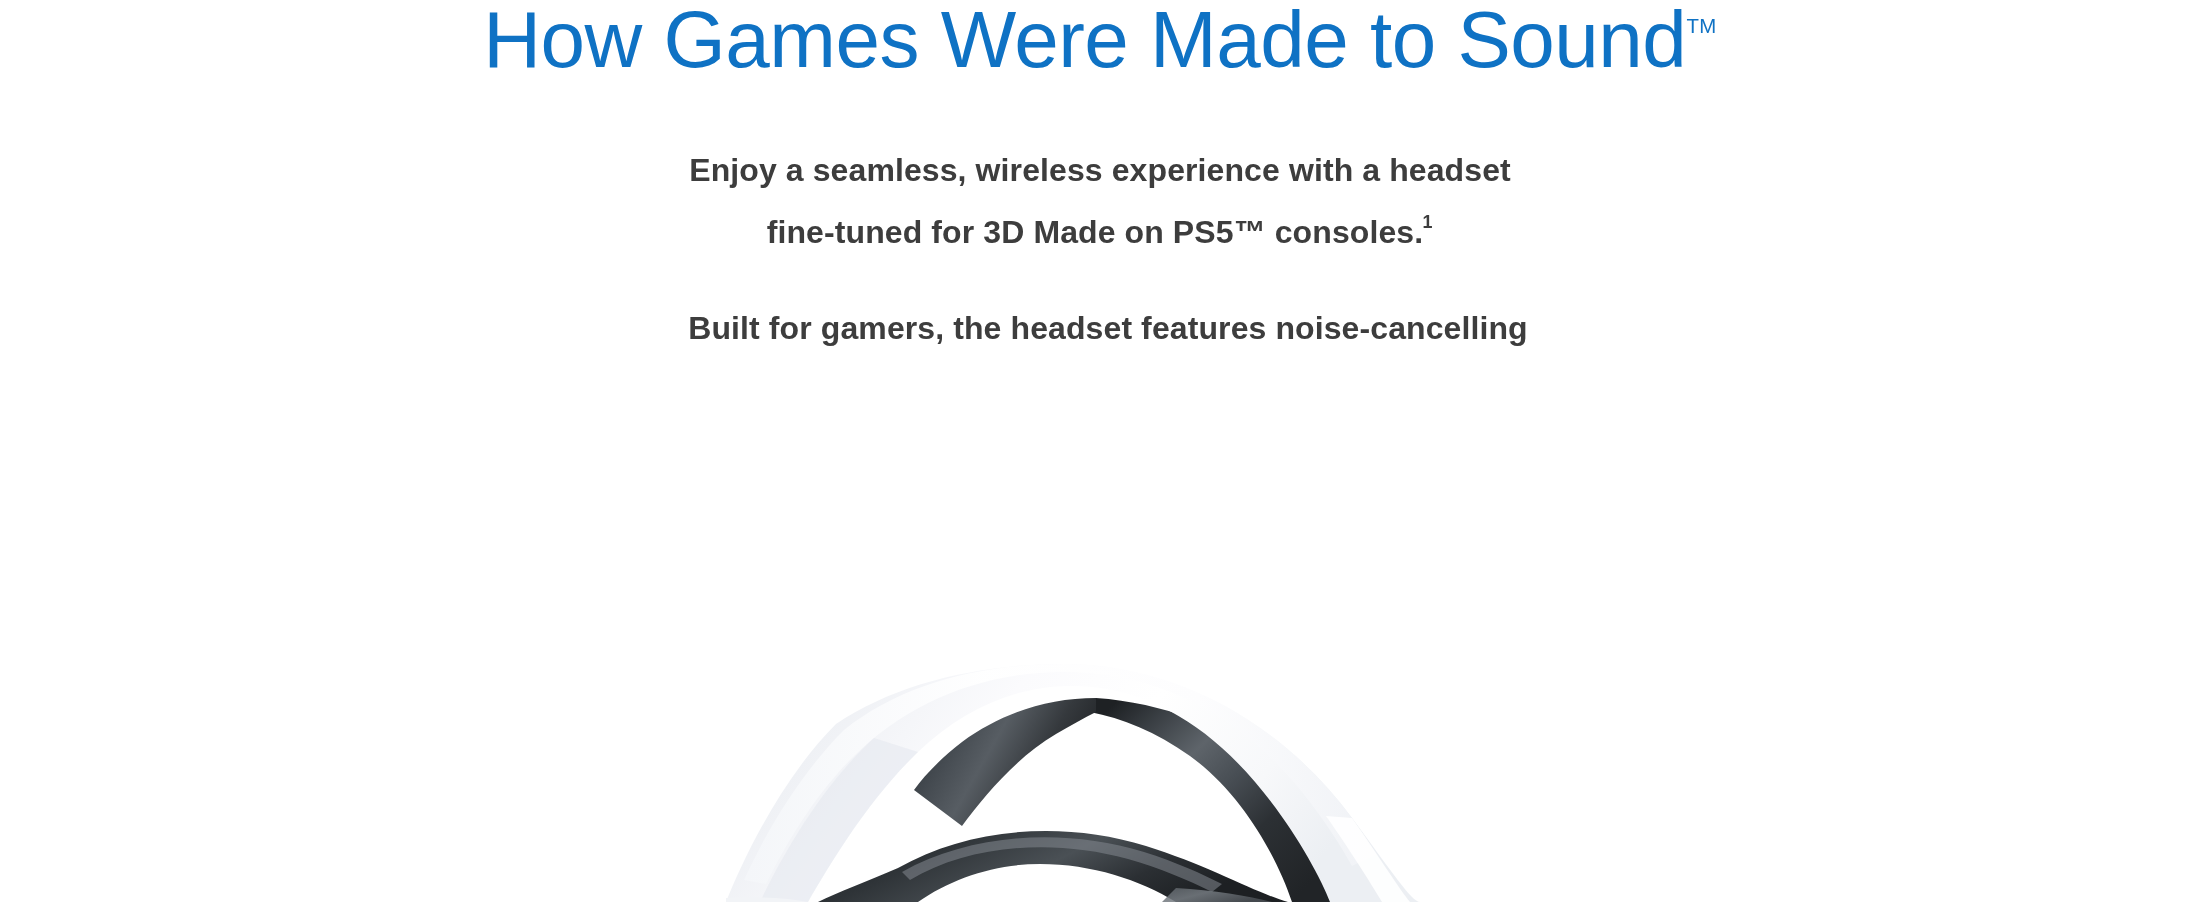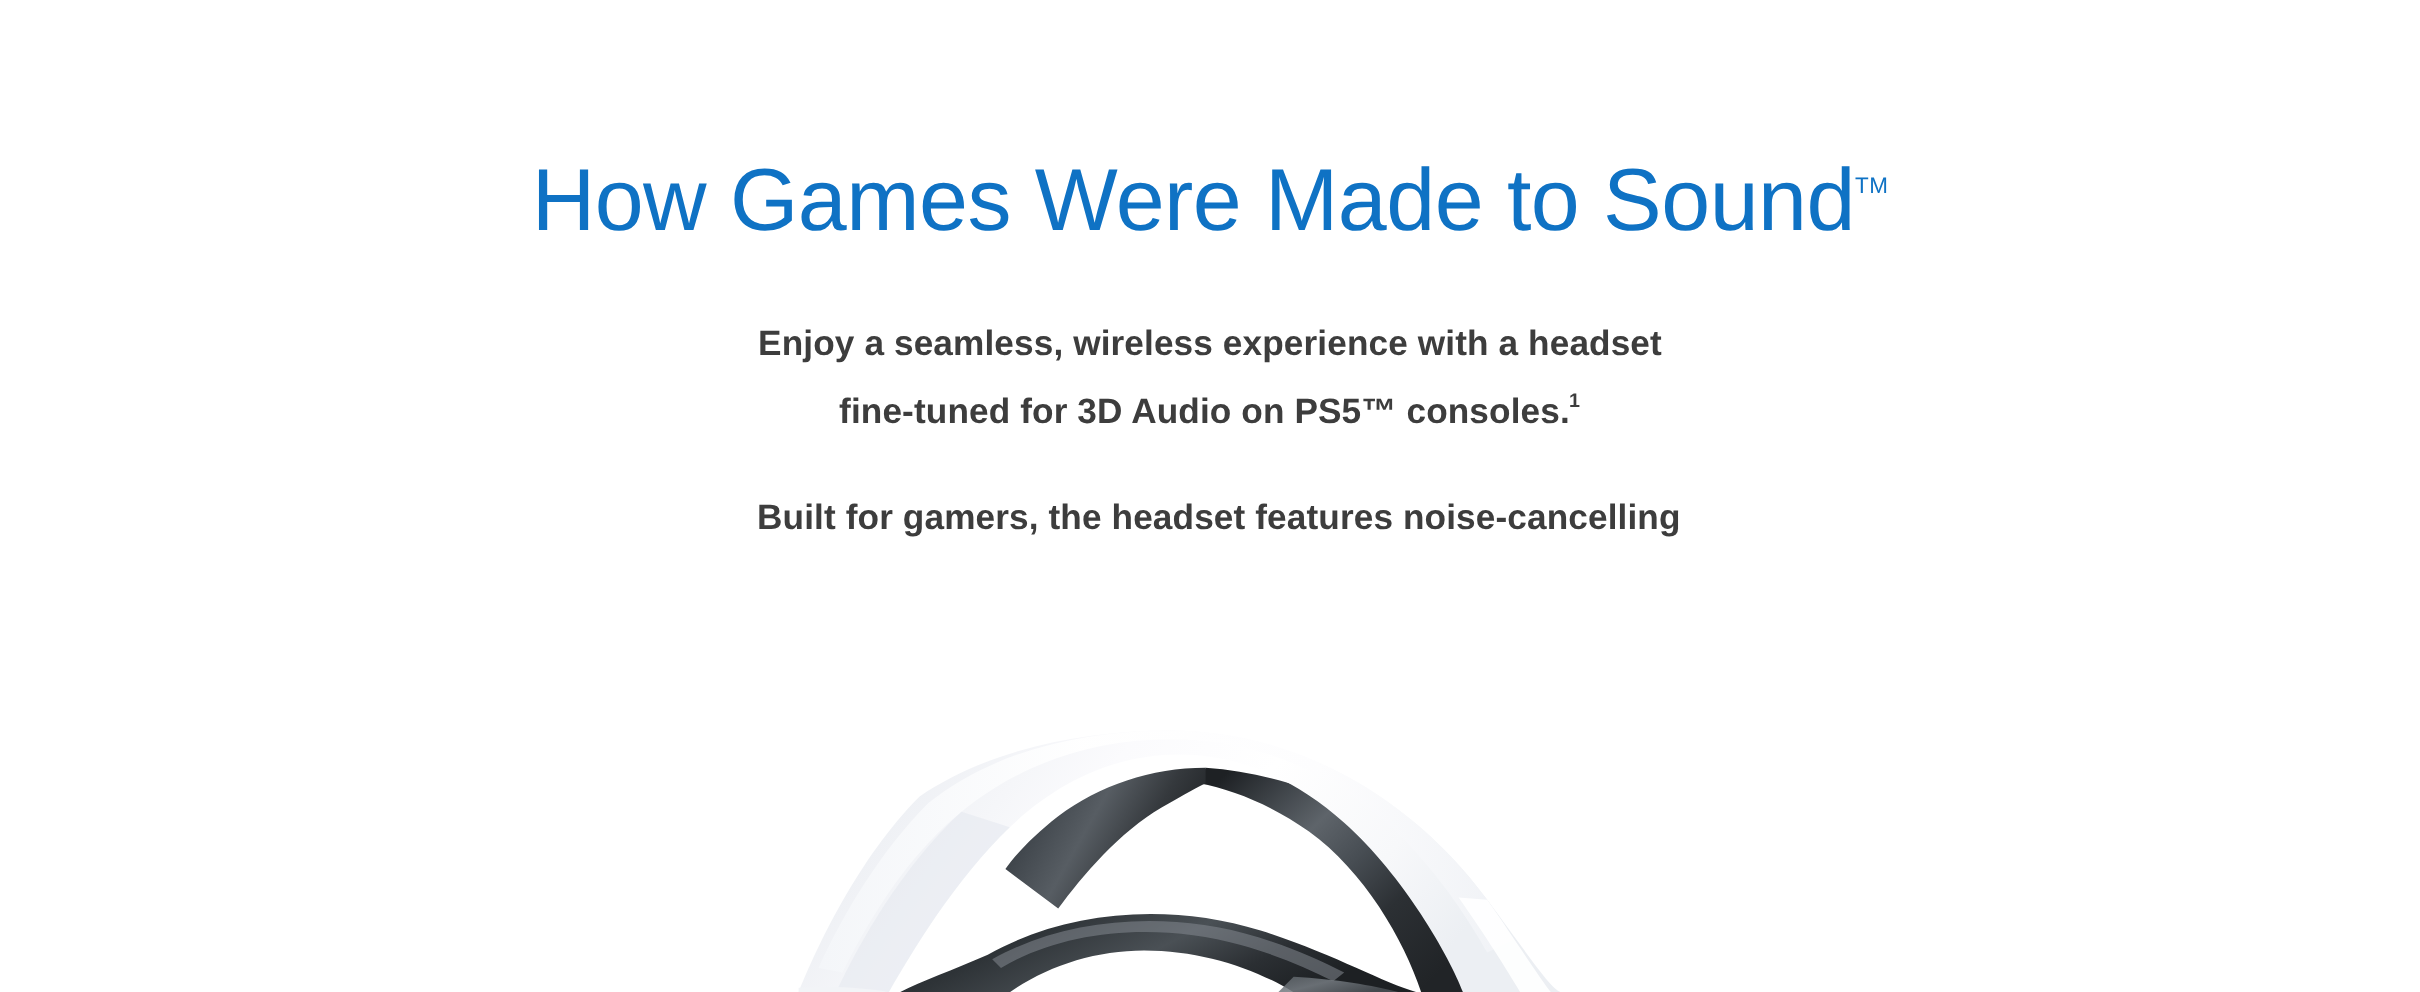--- a/index.html
+++ b/index.html
@@ -28,21 +28,20 @@
   .hero {
     position: absolute;
     left: 0;
     top: 0;
     width: 2200px;
     text-align: center;
   }
 
   .hero-title {
     margin: 0;
-    padding-top: 142px;
     font-size: 80px;
     line-height: 1.0;
     font-weight: 300;
     letter-spacing: -0.5px;
     color: #0f72c4;
     white-space: nowrap;
   }
   .hero-title .tm {
     font-size: 0.255em;
     vertical-align: super;
@@ -93,21 +92,21 @@
 <body>
 
 <div class="page">
 
   <div class="hero">
 
     <h1 class="hero-title"><span>How Games Were Made to Sound</span><span class="tm">TM</span></h1>
 
     <p class="hero-sub para-1">
       <span>Enjoy a seamless, wireless experience with a headset</span><br>
-      <span>fine-tuned for 3D Audio on PS5™ consoles.</span><span class="sup-one">1</span>
+      <span>fine-tuned for 3D Made on PS5™ consoles.</span><span class="sup-one">1</span>
     </p>
 
     <p class="hero-sub para-2">
       <span>Built for gamers, the headset features noise-cancelling</span><br>
     </p>
 
   </div>
 
   <div class="product">
     <svg width="2200" height="262" viewBox="0 0 2200 262" xmlns="http://www.w3.org/2000/svg">

